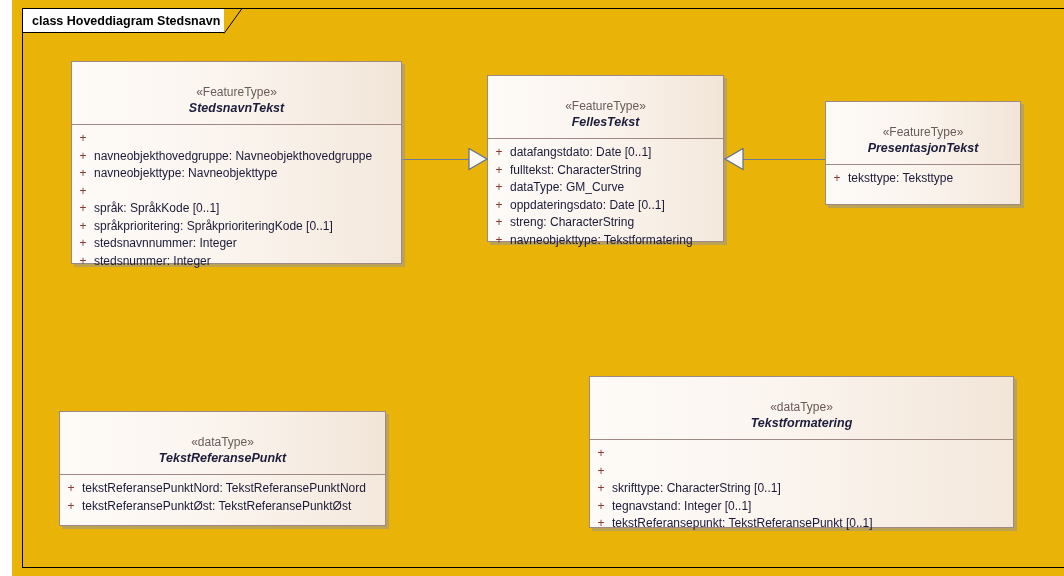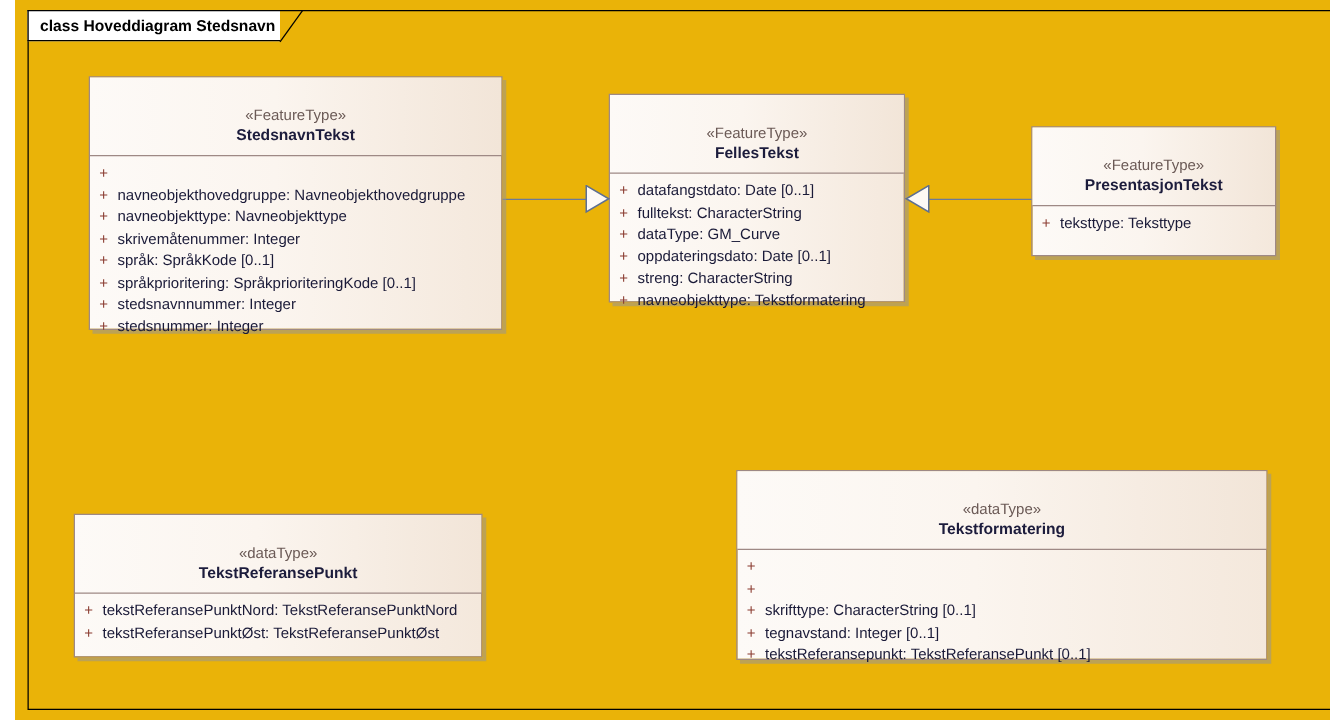--- a/index.html
+++ b/index.html
@@ -89,20 +89,21 @@
     line-height: 15px;
     white-space: nowrap;
     margin-top: 16px;
   }
   .uml-name {
     font-size: 12.5px;
     font-weight: bold;
     color: #1c1c3c;
     line-height: 16px;
     white-space: nowrap;
+    font-style: italic;
   }
   .uml-name.abstract {
   }
   .uml-body {
     padding: 5px 0 6px 0;
   }
   .uml-attr {
     display: flex;
     align-items: baseline;
     line-height: 17.5px;
@@ -170,21 +171,20 @@
       <div class="uml-attr">
         <span class="attr-vis">+</span>
         <span class="attr-text">navneobjekthovedgruppe: Navneobjekthovedgruppe</span>
       </div>
       <div class="uml-attr">
         <span class="attr-vis">+</span>
         <span class="attr-text">navneobjekttype: Navneobjekttype</span>
       </div>
       <div class="uml-attr">
         <span class="attr-vis">+</span>
-        <span class="attr-text">skrivemåtenummer: Integer</span>
       </div>
       <div class="uml-attr">
         <span class="attr-vis">+</span>
         <span class="attr-text">språk: SpråkKode [0..1]</span>
       </div>
       <div class="uml-attr">
         <span class="attr-vis">+</span>
         <span class="attr-text">språkprioritering: SpråkprioriteringKode [0..1]</span>
       </div>
       <div class="uml-attr">

